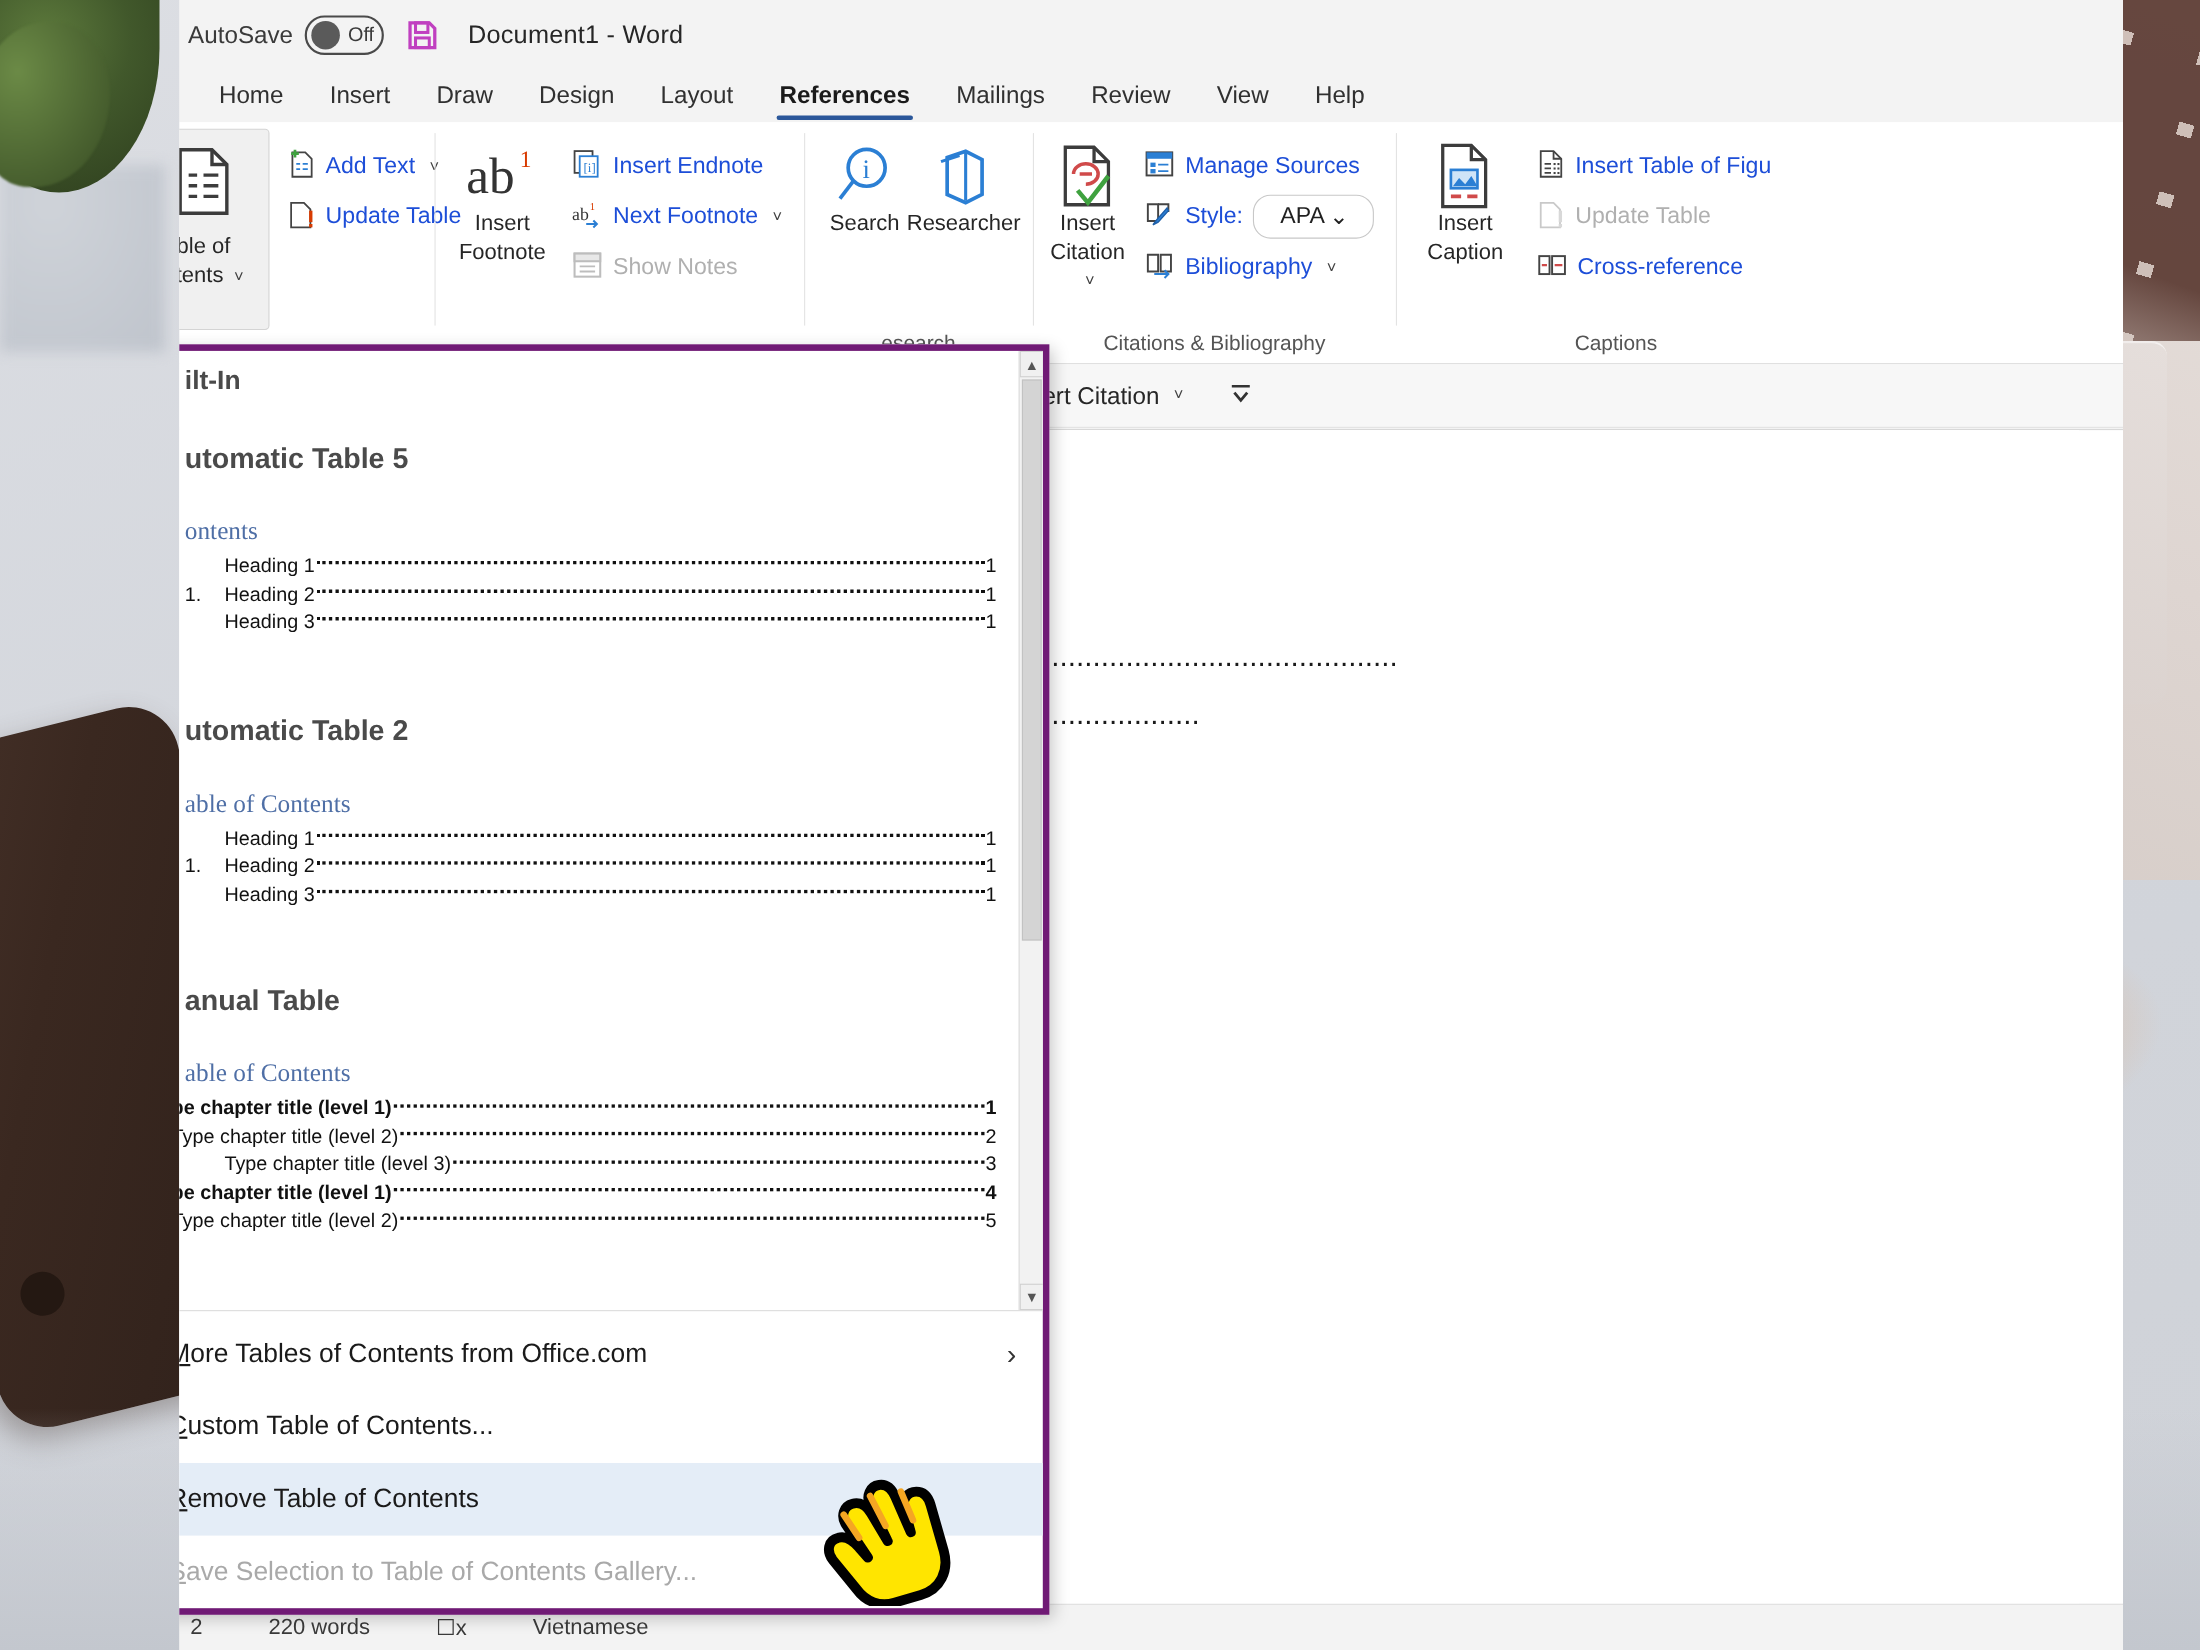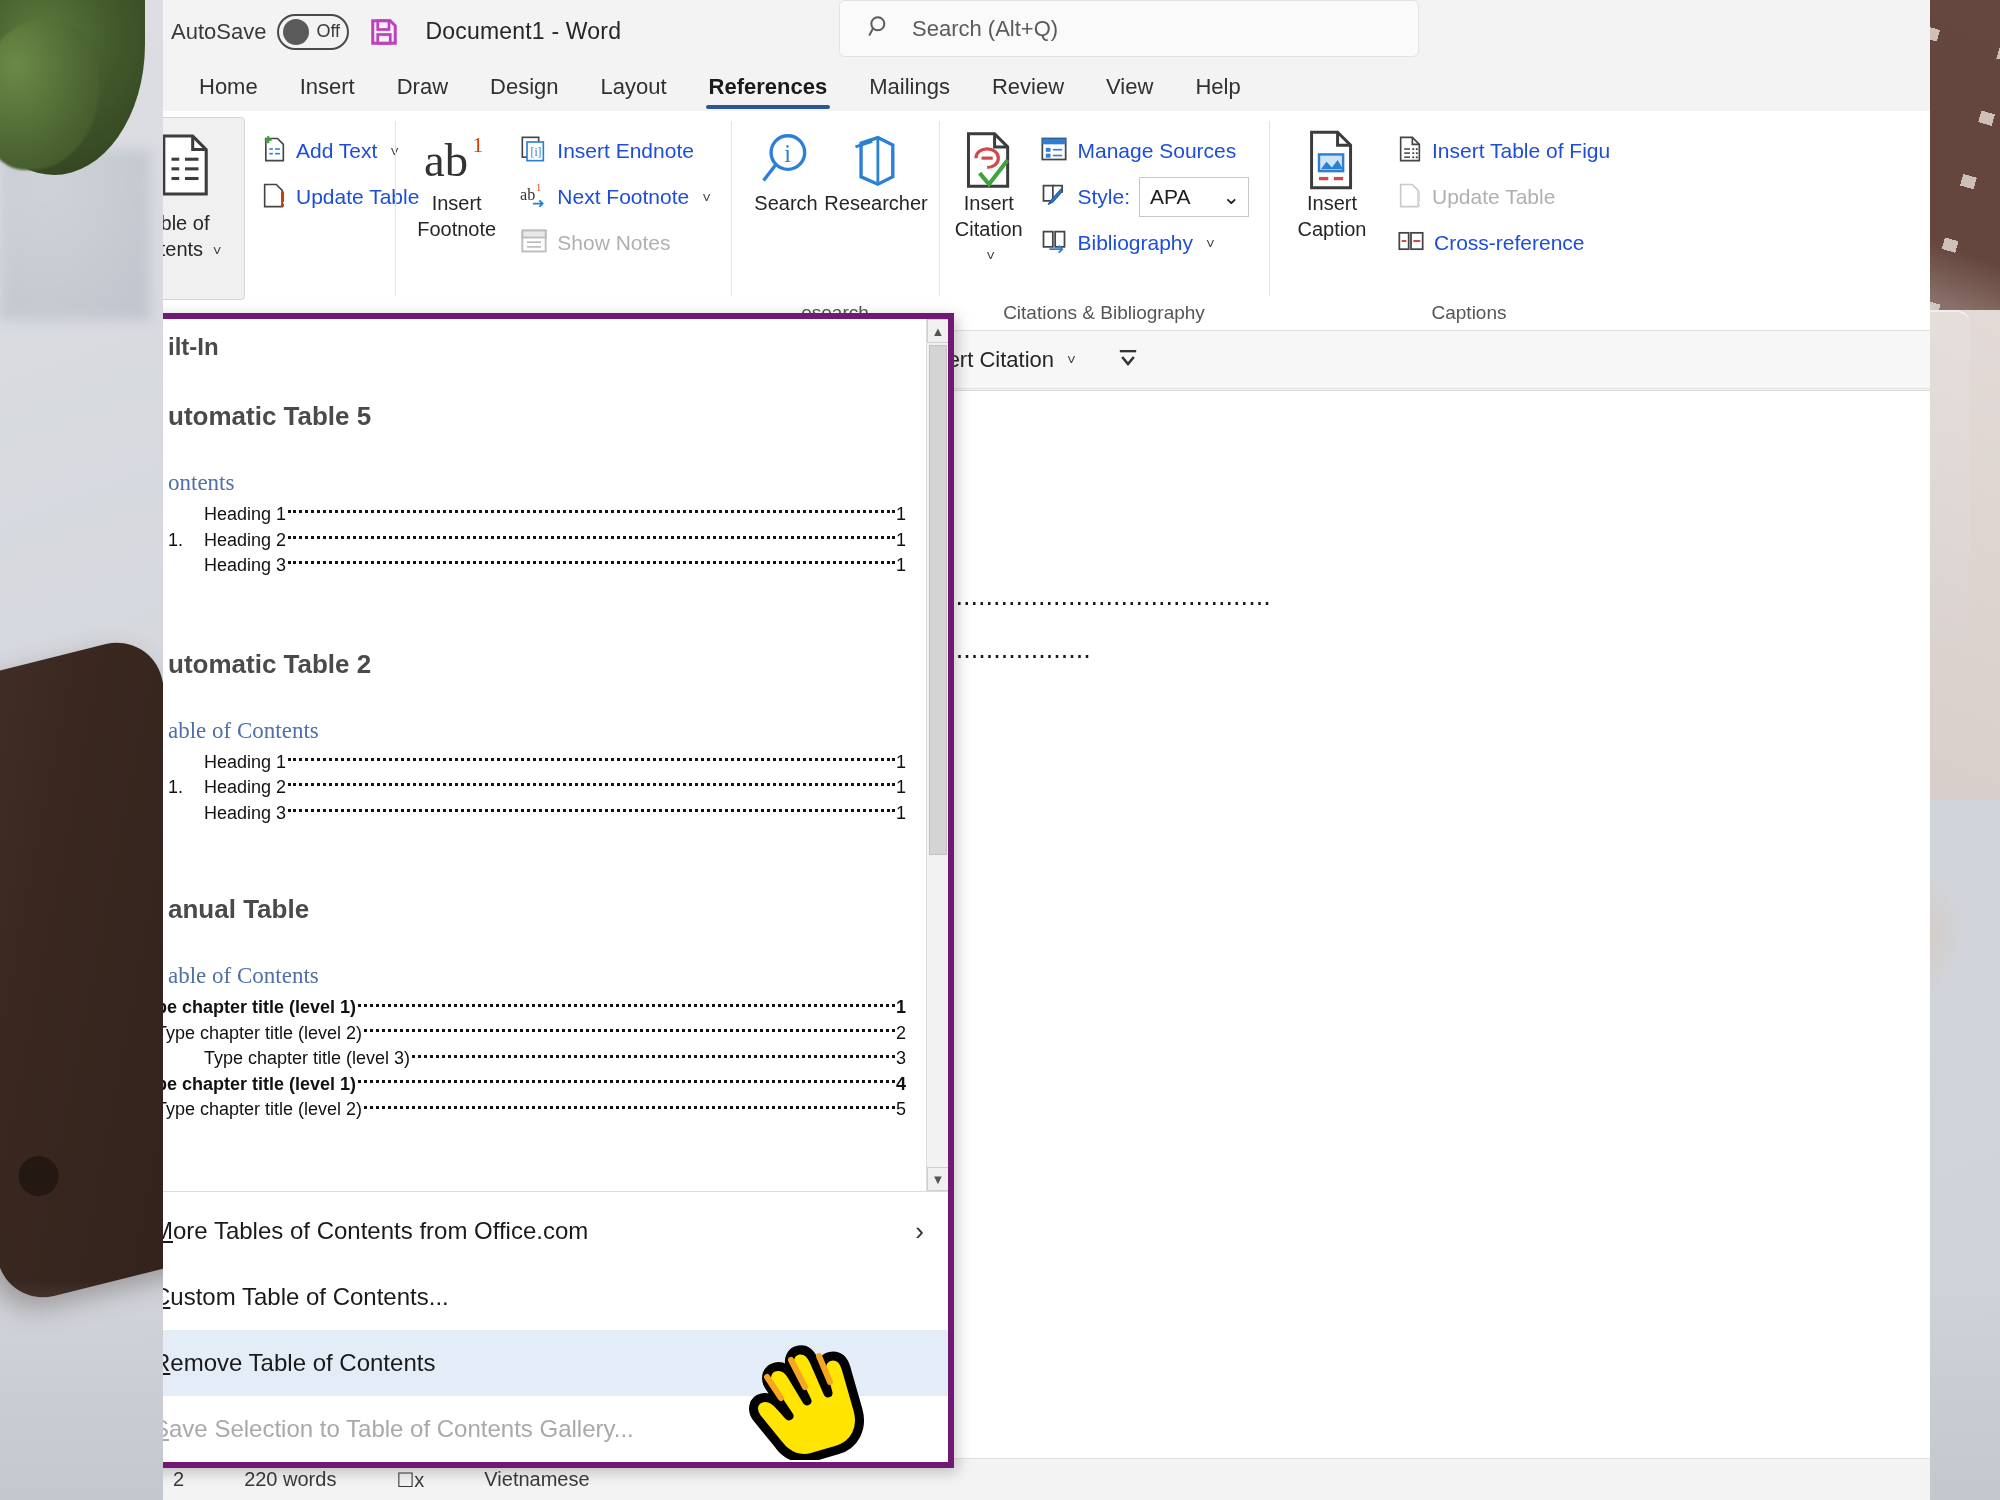--- a/index.html
+++ b/index.html
@@ -88,22 +88,22 @@
   .big-btn{width:98px;display:flex;flex-direction:column;align-items:center;
     justify-content:flex-start;padding-top:6px;border-radius:4px;}
   .big-btn .bi{height:62px;display:flex;align-items:center;}
   .big-btn .bl{font-size:20px;color:#262626;line-height:1.28;text-align:center;}
   .small-col{display:flex;flex-direction:column;justify-content:flex-start;gap:6px;
     padding-top:8px;}
   .small-btn{display:flex;align-items:center;gap:9px;height:40px;padding:0 6px;border-radius:3px;}
   .small-btn .sl{font-size:21px;color:#1d4ed8;white-space:nowrap;}
   .small-btn.disabled .sl{color:#b0b0b0;}
   .caret{font-size:15px;color:#404040;margin-left:4px;}
-  .style-sel{width:110px;height:40px;border:1px solid #c8c8c8;border-radius:0;background:#fff;
-    display:flex;align-items:center;justify-content:space-between;padding:0 8px 0 10px;}
+  .style-sel{width:110px;height:40px;border:1px solid #c8c8c8;border-radius:16px;background:#fff;
+    display:flex;align-items:center;justify-content:center;padding:0 8px 0 10px;}
   .style-sel span{font-size:21px;color:#202020;}
 
   
   #toc-button{position:absolute;left:-38px;top:6px;width:120px;height:183px;
     border:1px solid #d4d4d4;background:#f0f0f0;border-radius:4px;
     display:flex;flex-direction:column;align-items:center;padding-top:16px;z-index:3;}
   #toc-button .bl{font-size:20px;color:#262626;line-height:1.3;text-align:center;margin-top:10px;}
 
   
   #mini-bar{position:absolute;left:0;top:331px;height:58px;width:100%;
@@ -196,29 +196,20 @@
     </div>
     <div class="save-icon">
       <svg width="30" height="30" viewBox="0 0 24 24">
           <path d="M3 3h14l4 4v14H3z" fill="none" stroke="#c040c0" stroke-width="2.4"></path>
           <rect x="7" y="3" width="9" height="7" fill="none" stroke="#c040c0" stroke-width="2.2"></rect>
           <rect x="7" y="14" width="10" height="7" fill="none" stroke="#c040c0" stroke-width="2.2"></rect>
         </svg>
     </div>
     <span class="doc-title">Document1  -  Word</span>
 
-    <div id="search-box">
-      <span>
-        <svg width="26" height="26" viewBox="0 0 24 24">
-            <circle cx="10" cy="9" r="6" fill="none" stroke="#5a5a5a" stroke-width="1.8"></circle>
-            <line x1="5.4" y1="13.6" x2="2" y2="20" stroke="#5a5a5a" stroke-width="1.8"></line>
-          </svg>
-      </span>
-      <span class="search-ph">Search (Alt+Q)</span>
-    </div>
   </div>
 
   <div id="tab-strip">
     <div class="tab">Home</div>
     <div class="tab">Insert</div>
     <div class="tab">Draw</div>
     <div class="tab">Design</div>
     <div class="tab">Layout</div>
     <div class="tab active">References</div>
     <div class="tab">Mailings</div>

